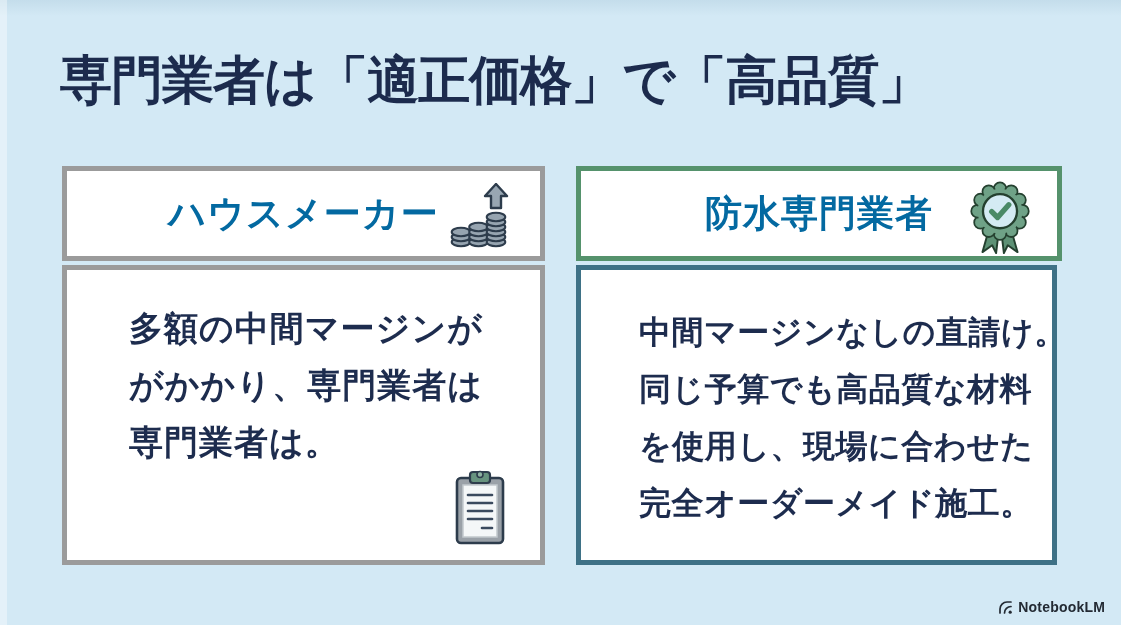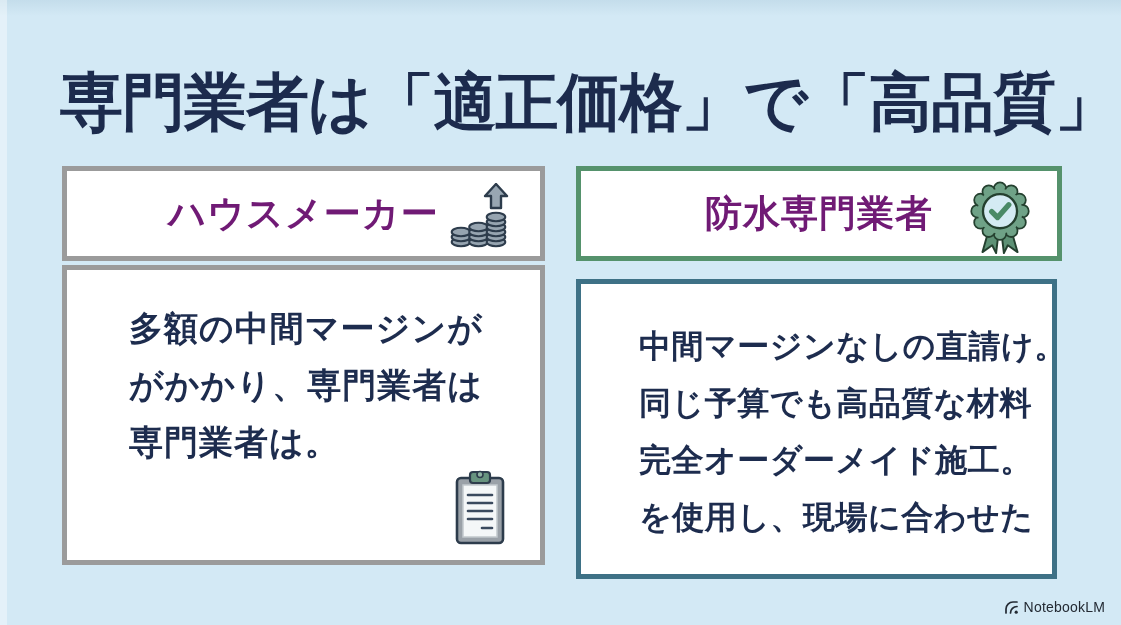--- a/index.html
+++ b/index.html
@@ -13,22 +13,22 @@
     overflow: hidden;
     background: linear-gradient(180deg, #c4ddeb 0px, #d3e9f5 16px, #d3e9f5 100%);
   }
   .edge-light {
     position: absolute; left: 0; top: 0; width: 7px; height: 100%;
     background: rgba(255,255,255,0.38);
   }
 
   .page-title {
     position: absolute;
-    left: 60px; top: 60px;
-    font-size: 63px;
+    left: 60px; top: 46px;
+    font-size: 52px;
     font-weight: 900;
     letter-spacing: -1px;
     color: #1c2b4d;
     white-space: nowrap;
   }
 
   .card-header {
     position: absolute;
     top: 166px;
     width: 483px; height: 95px;
@@ -38,26 +38,26 @@
   .card-body {
     position: absolute;
     top: 265px;
     width: 483px; height: 300px;
     background: #ffffff;
     padding-left: 28px;
   }
   .left  .card-header { left: 62px;  border: 5px solid #9b9b9b; }
   .left  .card-body   { left: 62px;  border: 5px solid #9b9b9b; }
   .right .card-header { left: 576px; width: 486px; border: 5px solid #55926c; }
-  .right .card-body   { left: 576px; width: 481px; border: 5px solid #3e7186; margin-top: 14px; }
+  .right .card-body   { left: 576px; width: 481px; border: 5px solid #3e7186; }
 
   .header-label {
     font-size: 37px;
     font-weight: 900;
-    color: #701a75;
+    color: #0369a1;
     letter-spacing: 1px;
     white-space: nowrap;
   }
   .header-icon { position: absolute; }
   .coins-icon  { right: 28px; top: 12px; width: 62px; height: 66px; }
   .badge-icon  { right: 22px; top: 9px;  width: 70px; height: 76px; }
 
   .body-text {
     padding: 30px 24px 0 34px;
     color: #1d2c4e;
@@ -70,21 +70,21 @@
   .clipboard-icon {
     position: absolute; right: 34px; bottom: 14px;
     width: 52px; height: 76px;
   }
 
   .footer-brand {
     position: absolute; right: 16px; bottom: 10px;
     display: flex; align-items: center; gap: 5px;
     color: #232a33;
   }
-  .footer-brand .wordmark { font-size: 14px; font-weight: 400; letter-spacing: 0.2px; }
+  .footer-brand .wordmark { font-size: 14px; font-weight: 700; letter-spacing: 0.2px; }
   .nlm-icon { width: 15px; height: 15px; }
 </style>
 </head>
 <body>
 
 <div class="slide">
   <div class="edge-light"></div>
 
   <h1 class="page-title">専門業者は「適正価格」で「高品質」</h1>
 
@@ -159,22 +159,22 @@
         </g>
         <circle cx="35" cy="32" r="23" fill="#6fa287"></circle>
         <circle cx="35" cy="32" r="17.5" fill="#d4ebf3" stroke="#24402f" stroke-width="2.4"></circle>
         <path d="M26.5 32.5 L32.5 38.5 L44 25.5" fill="none" stroke="#4a8a66" stroke-width="5.5" stroke-linecap="round" stroke-linejoin="round"></path>
       </svg>
     </div>
     <div class="card-body">
       <div class="body-text">
         <div class="body-line">中間マージンなしの直請け。</div>
         <div class="body-line">同じ予算でも高品質な材料</div>
+        <div class="body-line">を使用し、現場に合わせた</div>
         <div class="body-line">完全オーダーメイド施工。</div>
-        <div class="body-line">を使用し、現場に合わせた</div>
       </div>
     </div>
   </div>
 
   <div class="footer-brand">
     <svg class="nlm-icon" viewBox="0 0 15 15" aria-hidden="true">
       <g fill="none" stroke="#232a33" stroke-width="1.7" stroke-linecap="round">
         <path d="M2 13 V9 A7 7 0 0 1 9 2 H13"></path>
         <path d="M6.5 13 A6.5 6.5 0 0 1 13 6.5"></path>
       </g>

